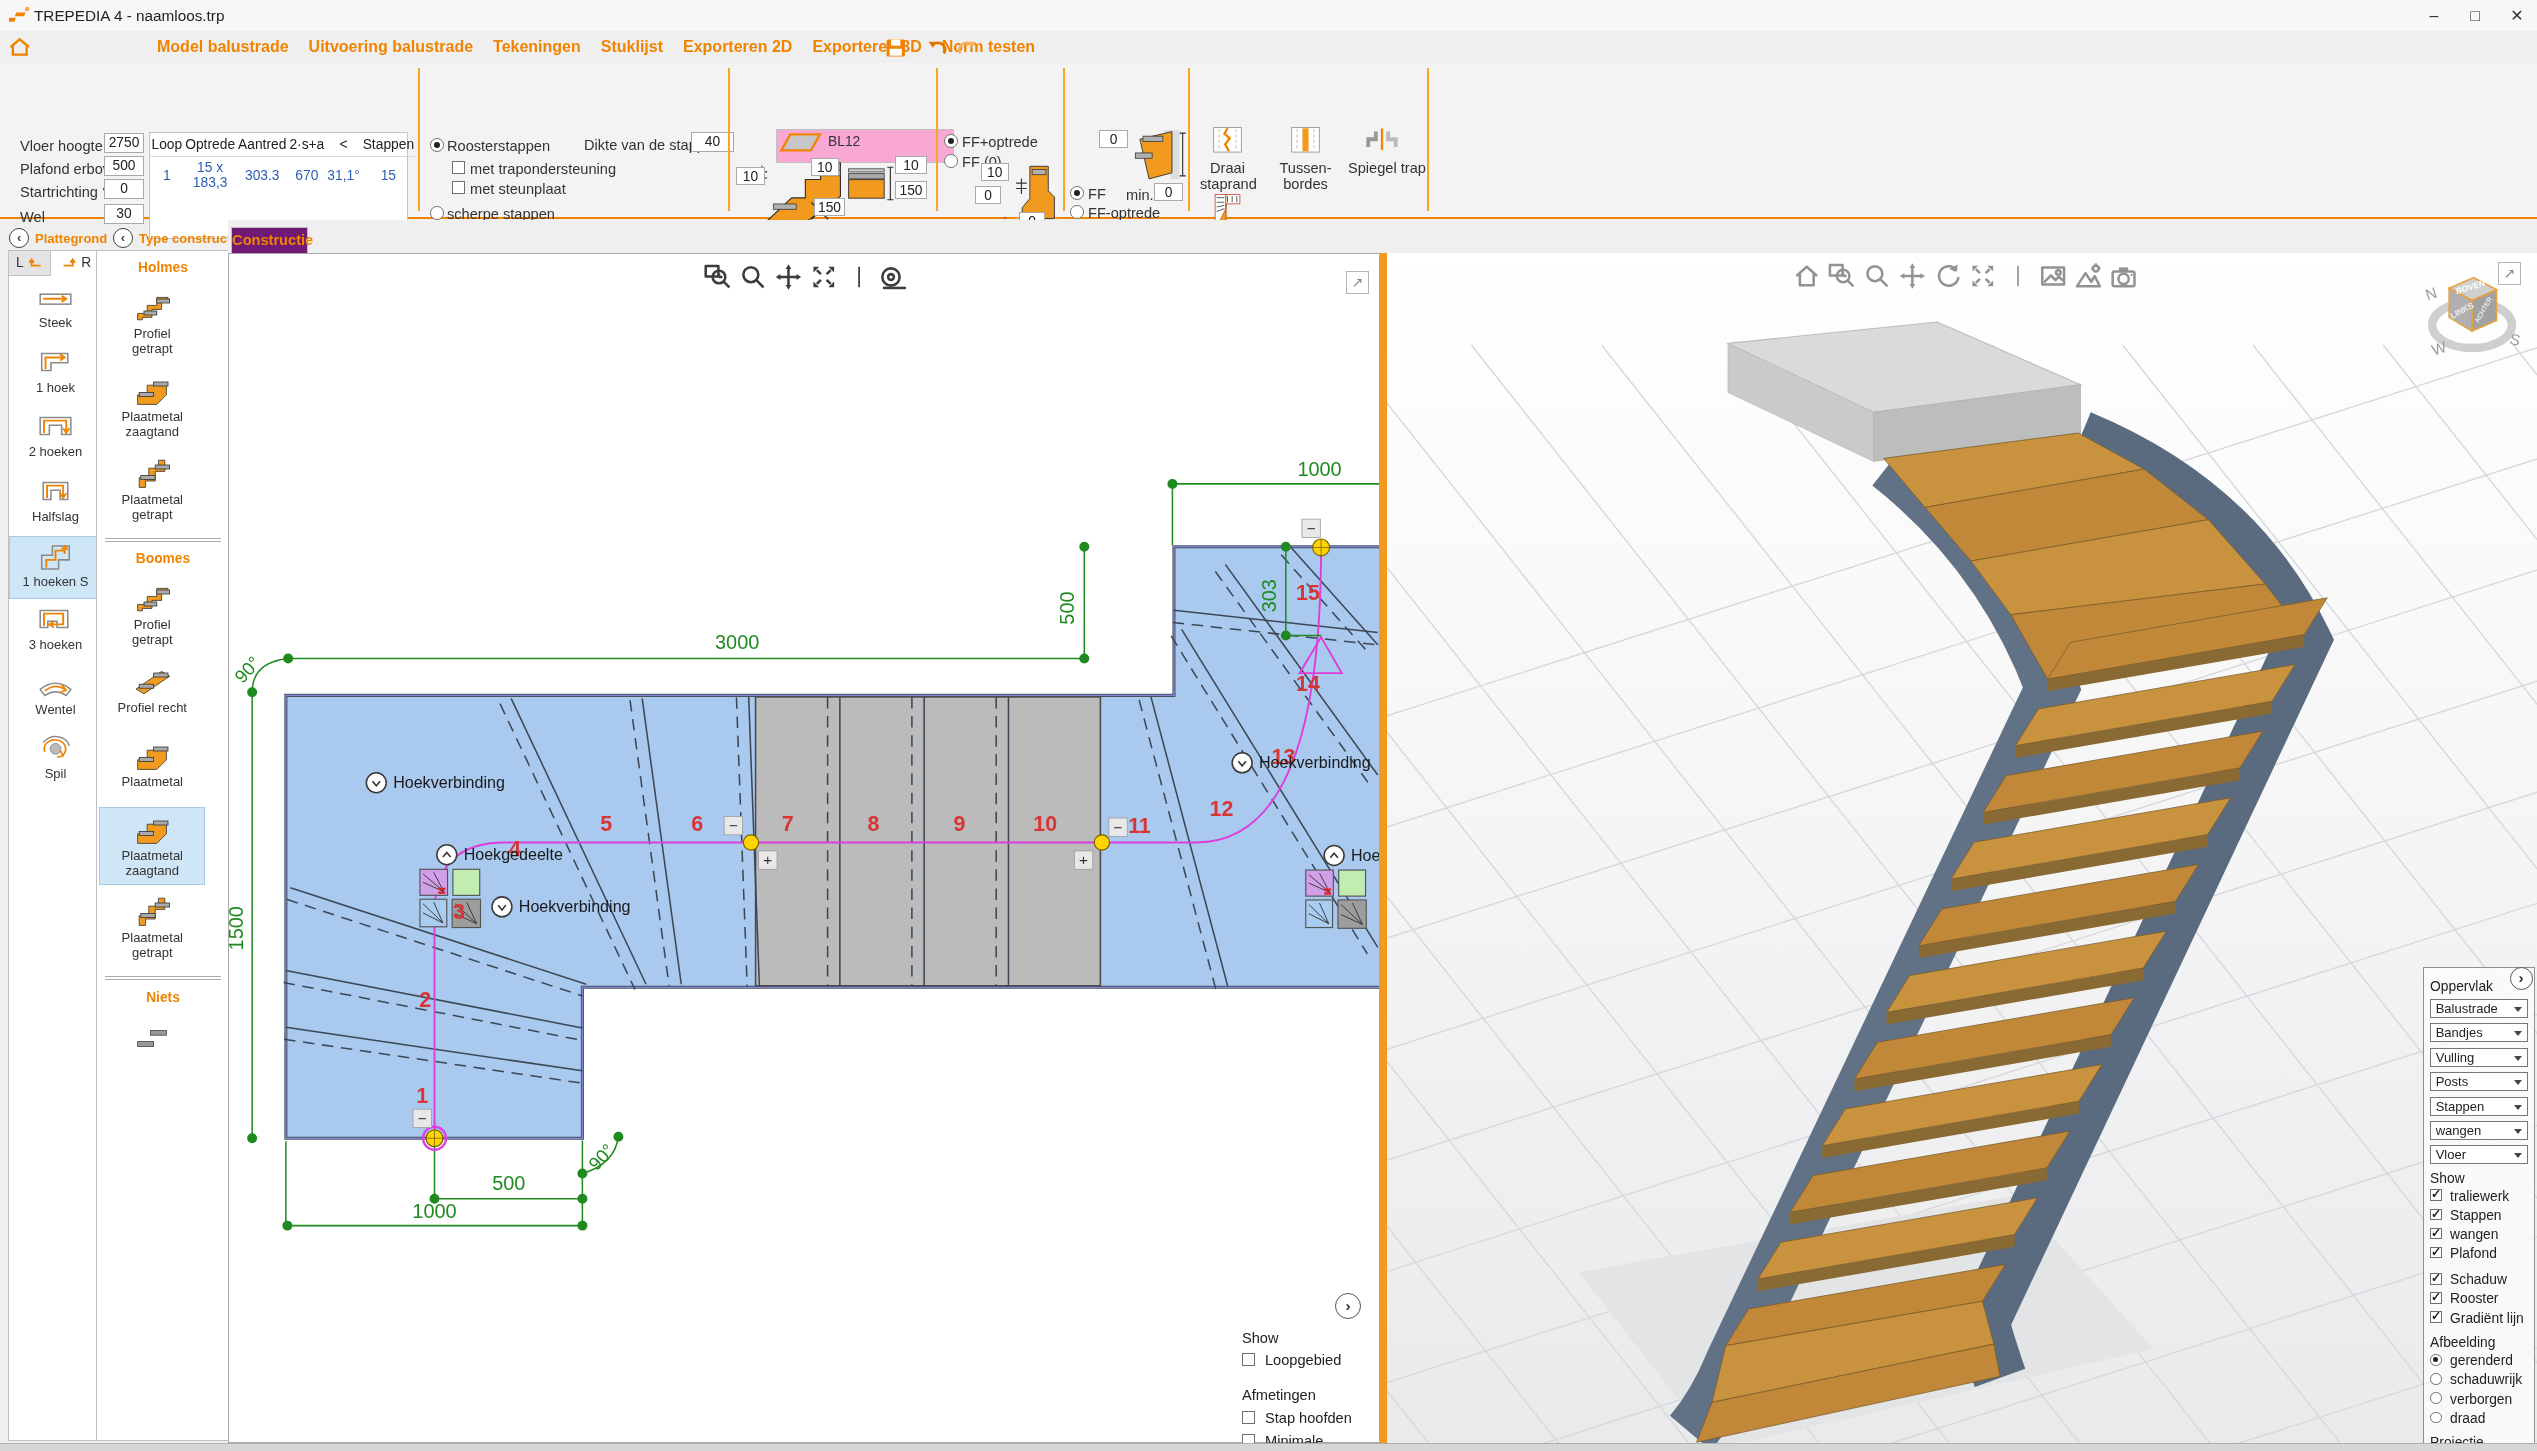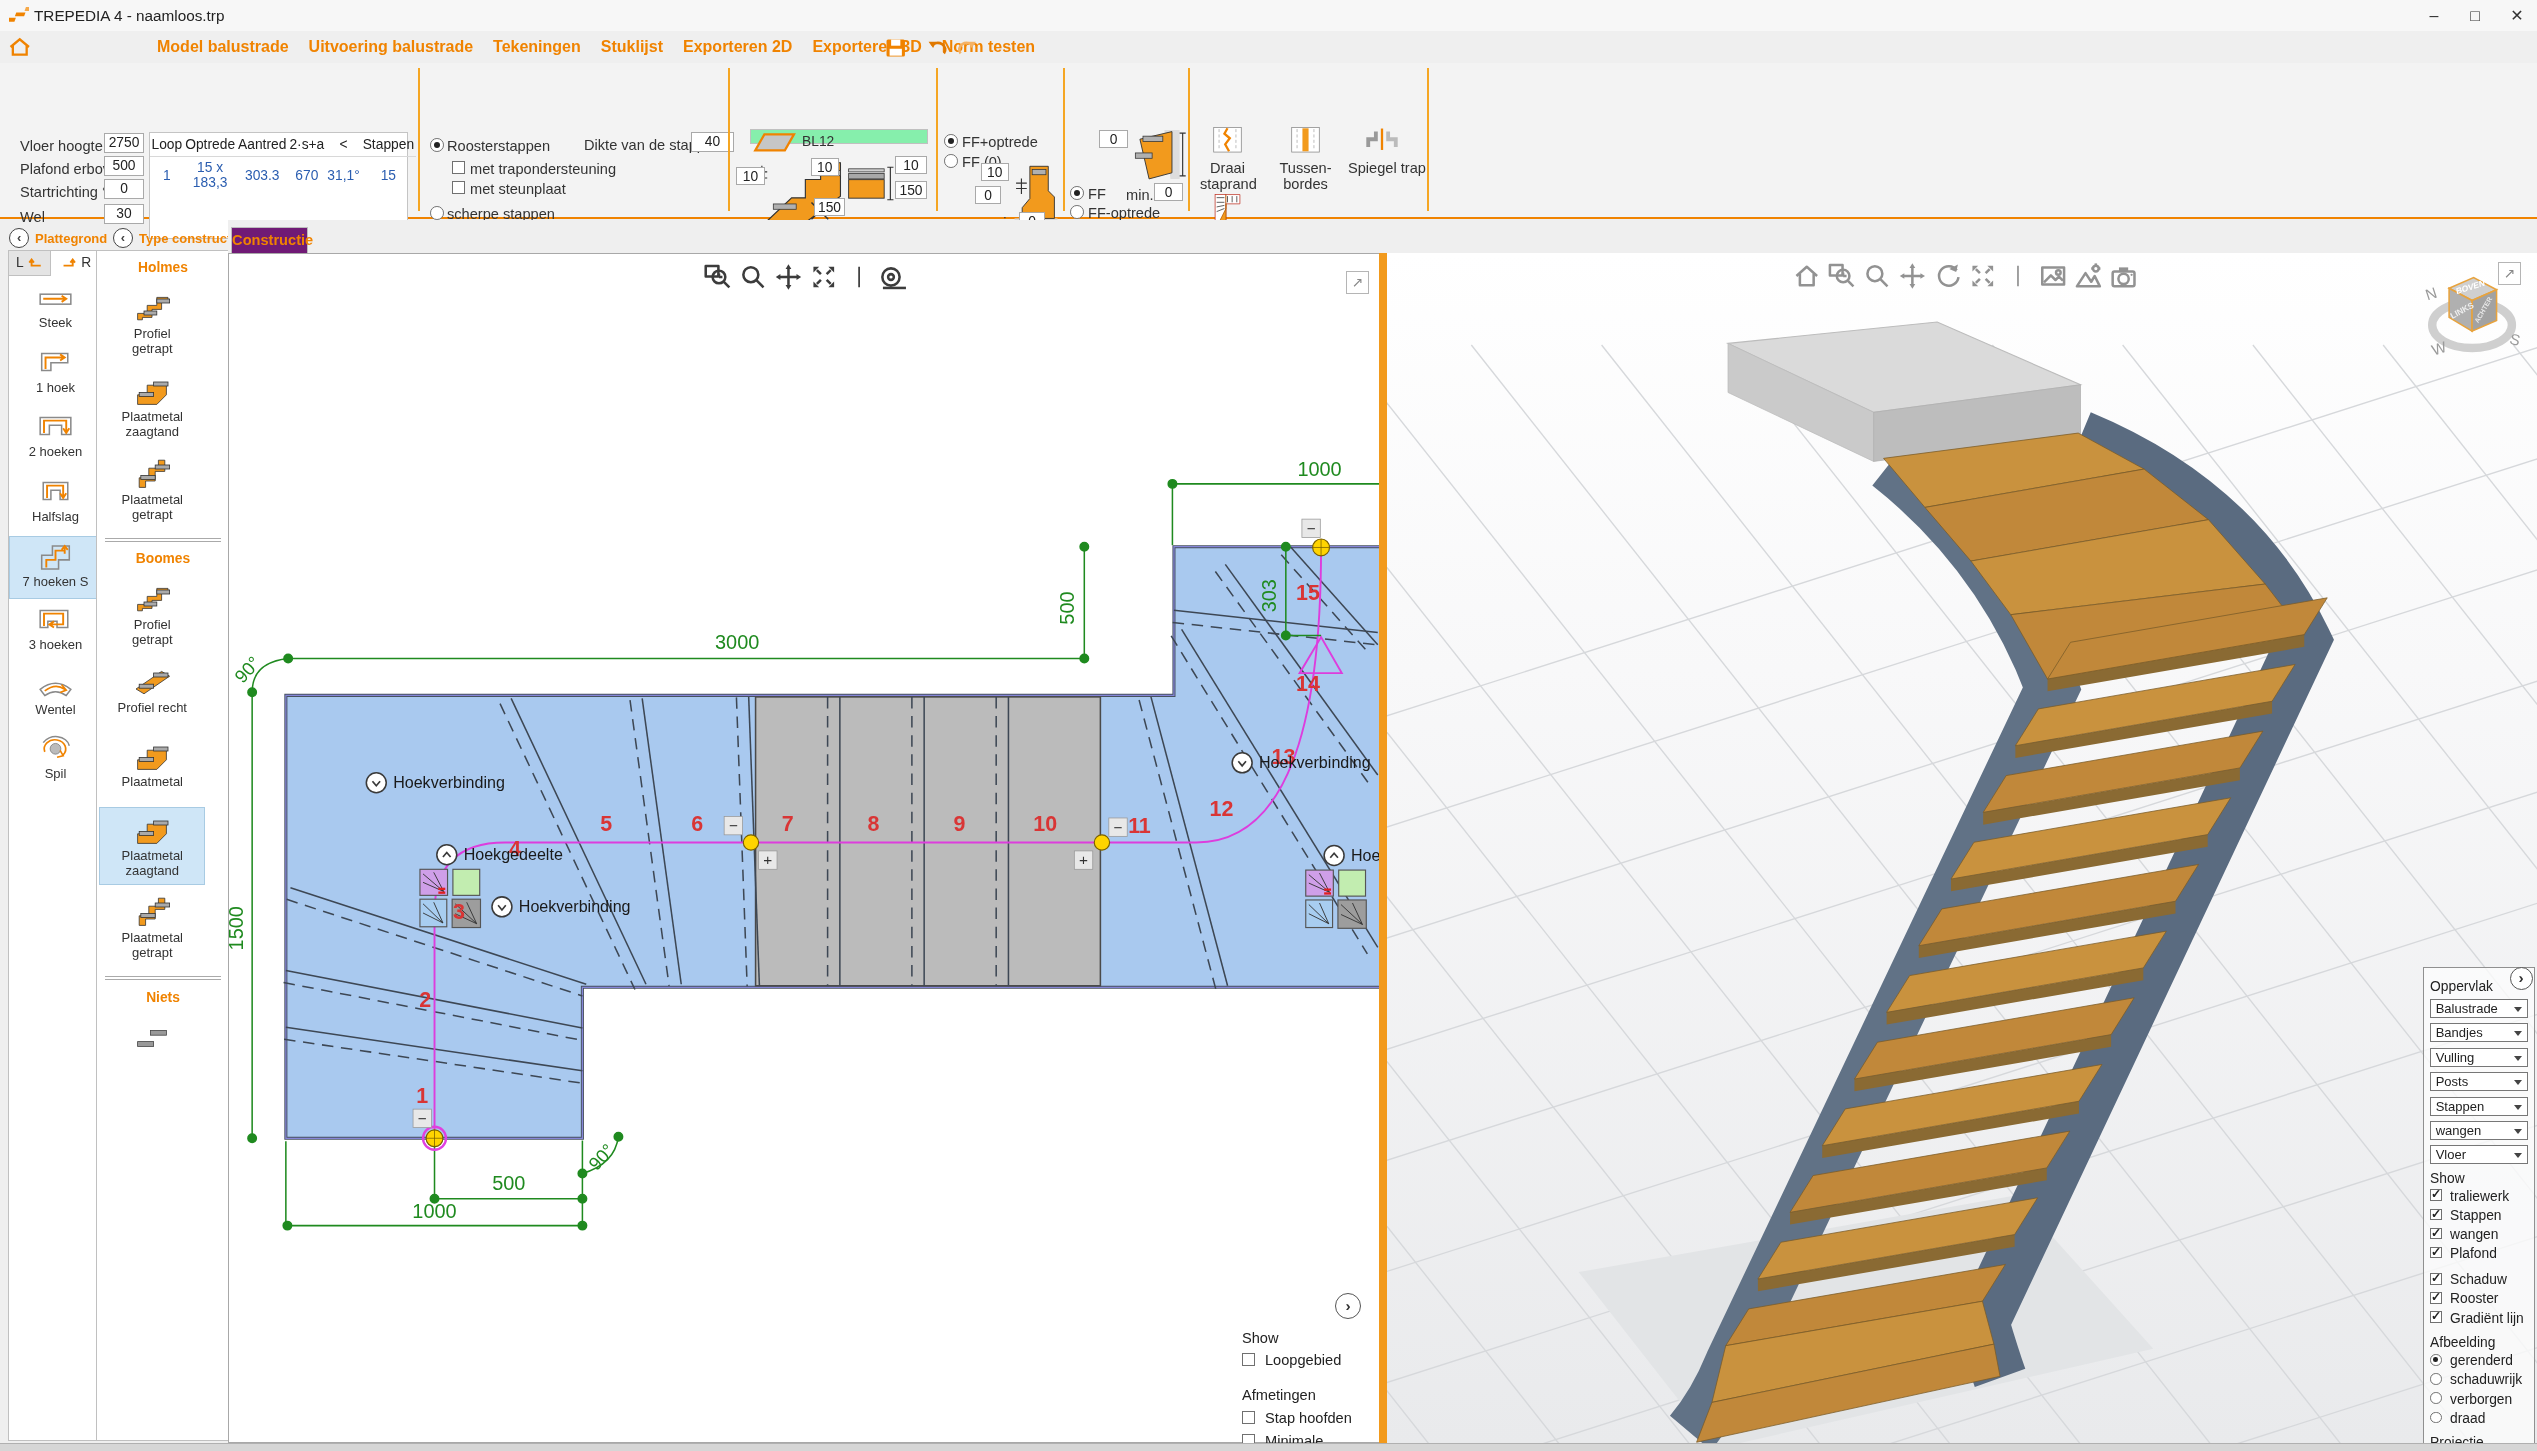--- a/index.html
+++ b/index.html
@@ -173,21 +173,21 @@
     <div class="flabel" style="left:447px;top:143px">scherpe stappen</div>
     <div class="cb dim" style="left:452px;top:164px"></div>
     <div class="flabel" style="left:470px;top:164px">met treden</div>
     <div class="radio dim" style="left:430px;top:187px"></div>
     <div class="flabel dim" style="left:447px;top:187px;color:#777">Standaard niveaus</div>
     <div class="flabel" style="left:584px;top:74px">Dikte van de stappen</div>
     <div class="inp" style="left:691px;top:69px;width:43px;height:20px">40</div>
     <div class="grouplabel" style="left:428px;top:196px">Stappen</div>
     <div class="gsep" style="left:728px"></div>
 
-    <div class="abs" style="left:750px;top:66px;width:178px;height:15px;background:#86efac;border:0.8px solid #c0c0c0">
+    <div class="abs" style="left:776px;top:66px;width:178px;height:34px;background:#f9a8d4;border:0.8px solid #c0c0c0">
       <svg width="44" height="21.5" style="position:absolute;left:2.3px;top:1.5px" viewBox="0 0 58 28">
         <polygon points="15,3 54,3 42,24 3,24" fill="#c6c6c6" stroke="#f08300" stroke-width="3"></polygon>
       </svg>
       <span style="position:absolute;left:51px;top:3.8px;font-size:13.8px">BL12</span>
     </div>
     <svg class="abs" style="left:755px;top:95px" width="103" height="69" viewBox="0 0 135 90">
       <path d="M 86 6 H 112 V 50 L 64 86 H 12 L 48 52 H 66 V 28 H 86 Z" fill="#f29a1d" stroke="#333" stroke-width="1.5"></path>
       <rect x="84" y="16" width="28" height="7" fill="#b0b0b0" stroke="#333"></rect>
       <rect x="24" y="60" width="30" height="7" fill="#b0b0b0" stroke="#333"></rect>
       <line x1="74" y1="58" x2="96" y2="80" stroke="#333" stroke-width="2"></line>
@@ -309,21 +309,21 @@
             <path d="M9 26 V10 H38 V24 M34 20 L38 26 L42 20" stroke="#f08300" stroke-width="2.5" fill="none"></path>
           </svg><div>2 hoeken</div></div>
         <div class="sb-item" style="left:0.8px;top:221px;width:92px;height:63px;"><svg width="37" height="27.6" viewBox="0 0 48 36" style="margin-top:6.1px">
             <path d="M8 28 V6 H40 V28 H30 V16 H18 V28 Z" fill="none" stroke="#8a8a8a" stroke-width="2"></path>
             <path d="M13 26 V10 H34 V24 M30 20 L34 26 L38 20" stroke="#f08300" stroke-width="2.5" fill="none"></path>
           </svg><div>Halfslag</div></div>
         <div class="sb-item sel" style="left:0.8px;top:285px;width:92px;height:63px;"><svg width="37" height="27.6" viewBox="0 0 48 36" style="margin-top:6.1px">
             <path d="M6 34 V16 H20 V4 H42 V22 H28 V34 Z" fill="none" stroke="#8a8a8a" stroke-width="2"></path>
             <path d="M12 32 V22 H24 V10 H36 M36 14 V6" stroke="#f08300" stroke-width="2.5" fill="none"></path>
             <path d="M32 9 L36 4 L40 9" stroke="#f08300" stroke-width="2.5" fill="none"></path>
-          </svg><div>7 hoeken S</div></div>
+          </svg><div>1 hoeken S</div></div>
         <div class="sb-item" style="left:0.8px;top:349px;width:92px;height:63px;"><svg width="37" height="27.6" viewBox="0 0 48 36" style="margin-top:6.1px">
             <path d="M4 28 V6 H40 V28 H26 V20 H14 V28 Z" fill="none" stroke="#8a8a8a" stroke-width="2"></path>
             <path d="M9 26 V10 H34 V24 H18 M22 20 L16 24 L22 28" stroke="#f08300" stroke-width="2.5" fill="none"></path>
           </svg><div>3 hoeken</div></div>
         <div class="sb-item" style="left:0.8px;top:414px;width:92px;height:63px;"><svg width="37" height="27.6" viewBox="0 0 48 36" style="margin-top:6.1px">
             <path d="M4 24 Q 24 8 44 24 L 38 32 Q 24 22 10 32 Z" fill="none" stroke="#8a8a8a" stroke-width="2"></path>
             <path d="M10 26 Q 24 15 36 24 M32 18 L38 25 L30 28" stroke="#f08300" stroke-width="2.2" fill="none"></path>
           </svg><div>Wentel</div></div>
         <div class="sb-item" style="left:0.8px;top:478px;width:92px;height:63px;"><svg width="37" height="27.6" viewBox="0 0 48 36" style="margin-top:6.1px">
             <circle cx="24" cy="18" r="7" fill="#bbb" stroke="#777"></circle>

